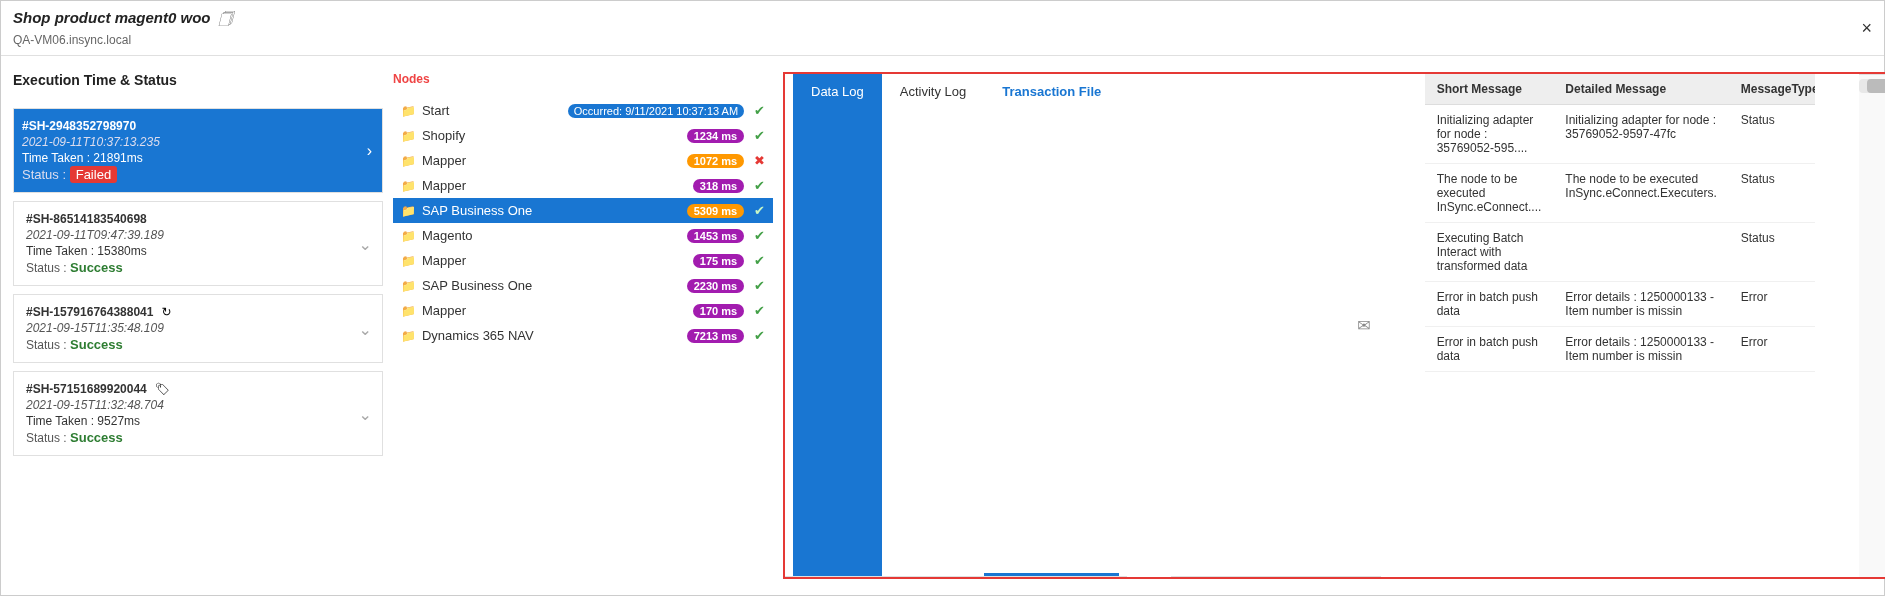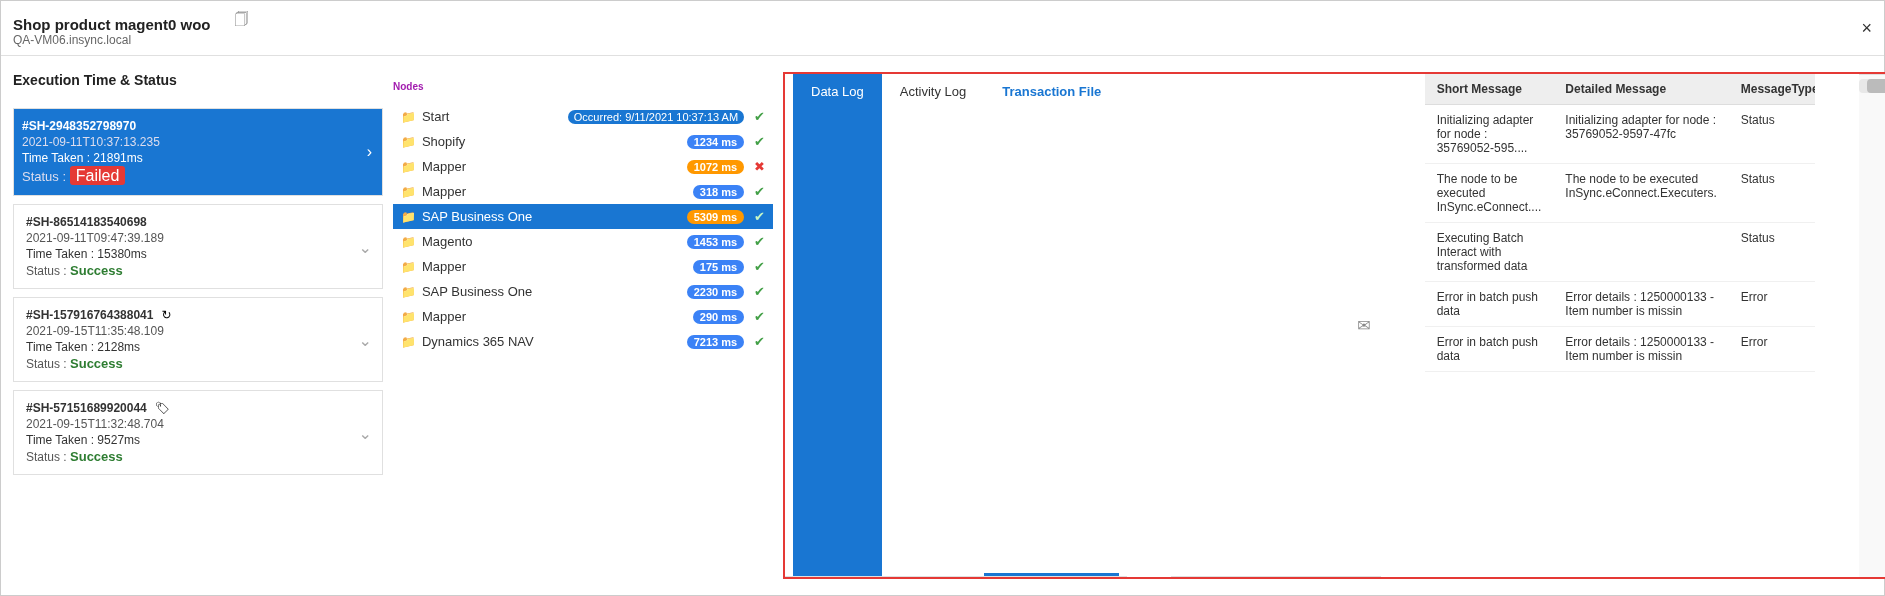--- a/index.html
+++ b/index.html
@@ -18,44 +18,44 @@
     
     
     .left-panel { width: 370px; flex-shrink: 0; }
     .panel-title { font-size: 14px; font-weight: bold; color: #222; margin-bottom: 20px; }
     
     .execution-item { border: 1px solid #e0e0e0; margin-bottom: 8px; padding: 10px 12px; cursor: pointer; position: relative; }
     .execution-item.active { background: #1976d2; color: #fff; padding-left: 8px; }
     .execution-item.active .exec-id { color: #fff; font-weight: bold; }
     .execution-item.active .exec-taken { color: #fff; }
     .exec-id { font-weight: bold; font-size: 12px; color: #333; }
-    .exec-timestamp { font-size: 12px; color: #555; margin-top: 2px; }
+    .exec-timestamp { font-size: 12px; color: #555; margin-top: 2px; font-style: italic; }
     .exec-taken { font-size: 12px; color: #333; margin-top: 2px; }
     .exec-status { font-size: 12px; margin-top: 2px; }
-    .status-failed { background: #e53935; color: #fff; padding: 1px 6px; border-radius: 3px; font-size: 16px; }
+    .status-failed { background: #e53935; color: #fff; padding: 1px 6px; border-radius: 3px; font-size: 13px; }
     .status-success { color: #2e7d32; font-weight: bold; }
     .chevron { position: absolute; right: 10px; top: 50%; transform: translateY(-50%); font-size: 16px; }
     .chevron-white { color: #fff; }
     .chevron-gray { color: #aaa; }
     .exec-label { color: #555; font-size: 12px; }
     
     .refresh-icon { font-size: 12px; margin-left: 4px; }
     .tag-icon { font-size: 12px; margin-left: 4px; }
     
     
     .middle-panel { width: 380px; flex-shrink: 0; }
-    .node-title { font-size: 10px; font-weight: bold; color: #a21caf; margin-bottom: 12px; margin-top: 9px; }
+    .node-title { font-size: 12px; font-weight: bold; color: #ef4444; margin-bottom: 12px; }
     .node-item { display: flex; align-items: center; gap: 6px; padding: 5px 8px; font-size: 12px; color: #333; cursor: pointer; }
     .node-item.active { background: #1976d2; color: #fff; }
     .node-item.active .node-badge { background: #ff9800; color: #fff; }
     .folder-icon { font-size: 12px; color: #888; }
     .node-item.active .folder-icon { color: #fff; }
     .node-label { flex: 1; }
     .node-badge { border-radius: 10px; padding: 1px 7px; font-size: 11px; font-weight: bold; }
-    .badge-blue { background: #3b82f6; color: #fff; }
+    .badge-blue { background: #a21caf; color: #fff; }
     .badge-orange { background: #ff9800; color: #fff; }
     .check-icon { color: #43a047; font-size: 13px; }
     .cross-icon { color: #e53935; font-size: 13px; }
     .node-item.active .check-icon { color: #c8f7c5; }
     
     
     .right-panel { flex: 1; border: 2.5px solid #e53935; display: flex; min-height: 0; gap: 44px; }
     
     .tabs-bar { display: flex; border-bottom: 1px solid #e0e0e0; background: #fff; padding: 0 8px; }
     .tab { padding: 10px 18px; cursor: pointer; font-size: 13px; font-weight: 500; border-bottom: 3px solid transparent; color: #333; }
@@ -83,21 +83,21 @@
     .page-btn.active { background: #1976d2; color: #fff; border-color: #1976d2; }
   </style>
 </head>
 <body>
 
 <div class="window">
 
   <div class="title-bar">
     <div class="title-bar-left">
       <div style="display:flex; flex-direction:column;">
-        <div style="display:flex; align-items:flex-end; gap:24px;">
+        <div style="display:flex; align-items:flex-start; gap:8px;font-style:italic;">
           <span class="title-bar-title">Shop product magent0 woo</span>
           <span class="title-icon">🗍</span>
         </div>
         <span class="title-bar-subtitle">QA-VM06.insync.local</span>
       </div>
     </div>
     <button class="close-btn">×</button>
   </div>
 
   <div class="main-content">
@@ -126,21 +126,20 @@
         </div>
         <span class="chevron chevron-gray">⌄</span>
       </div>
 
       <div class="execution-item">
         <div style="display:flex; align-items:center; gap:4px;">
           <span class="exec-id">#SH-157916764388041</span>
           <span class="refresh-icon">↻</span>
         </div>
         <div class="exec-timestamp">2021-09-15T11:35:48.109</div>
-        <div class="exec-taken">Time Taken : 2128ms</div>
         <div class="exec-status">
           <span class="exec-label">Status : </span>
           <span class="status-success">Success</span>
         </div>
         <span class="chevron chevron-gray">⌄</span>
       </div>
 
       <div class="execution-item">
         <div style="display:flex; align-items:center; gap:4px;">
           <span class="exec-id">#SH-57151689920044</span>
@@ -211,21 +210,21 @@
       <div class="node-item">
         <span class="folder-icon">📁</span>
         <span class="node-label">SAP Business One</span>
         <span class="node-badge badge-blue">2230 ms</span>
         <span class="check-icon" style="margin-left:4px;">✔</span>
       </div>
 
       <div class="node-item">
         <span class="folder-icon">📁</span>
         <span class="node-label">Mapper</span>
-        <span class="node-badge badge-blue">290 ms</span>
+        <span class="node-badge badge-blue">170 ms</span>
         <span class="check-icon" style="margin-left:4px;">✔</span>
       </div>
 
       <div class="node-item">
         <span class="folder-icon">📁</span>
         <span class="node-label">Dynamics 365 NAV</span>
         <span class="node-badge badge-blue">7213 ms</span>
         <span class="check-icon" style="margin-left:4px;">✔</span>
       </div>
     </div>

